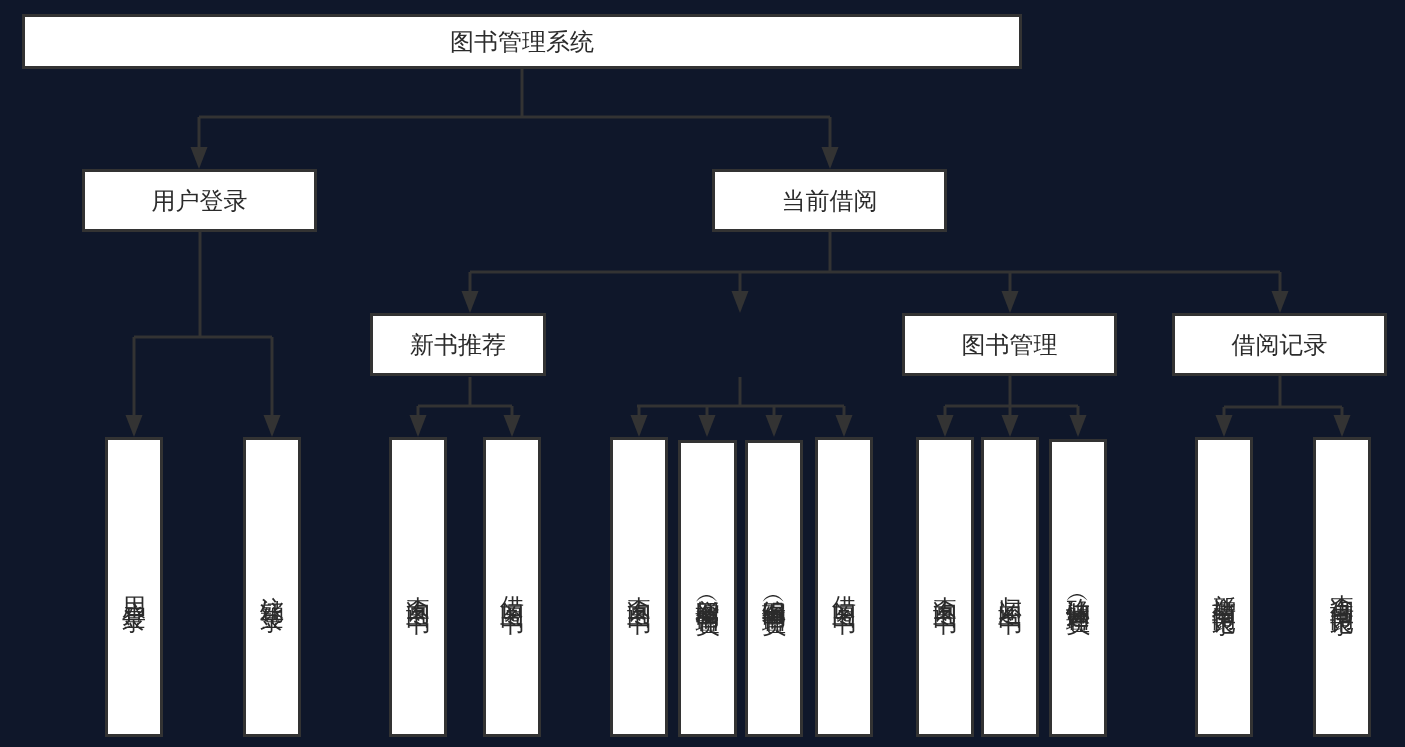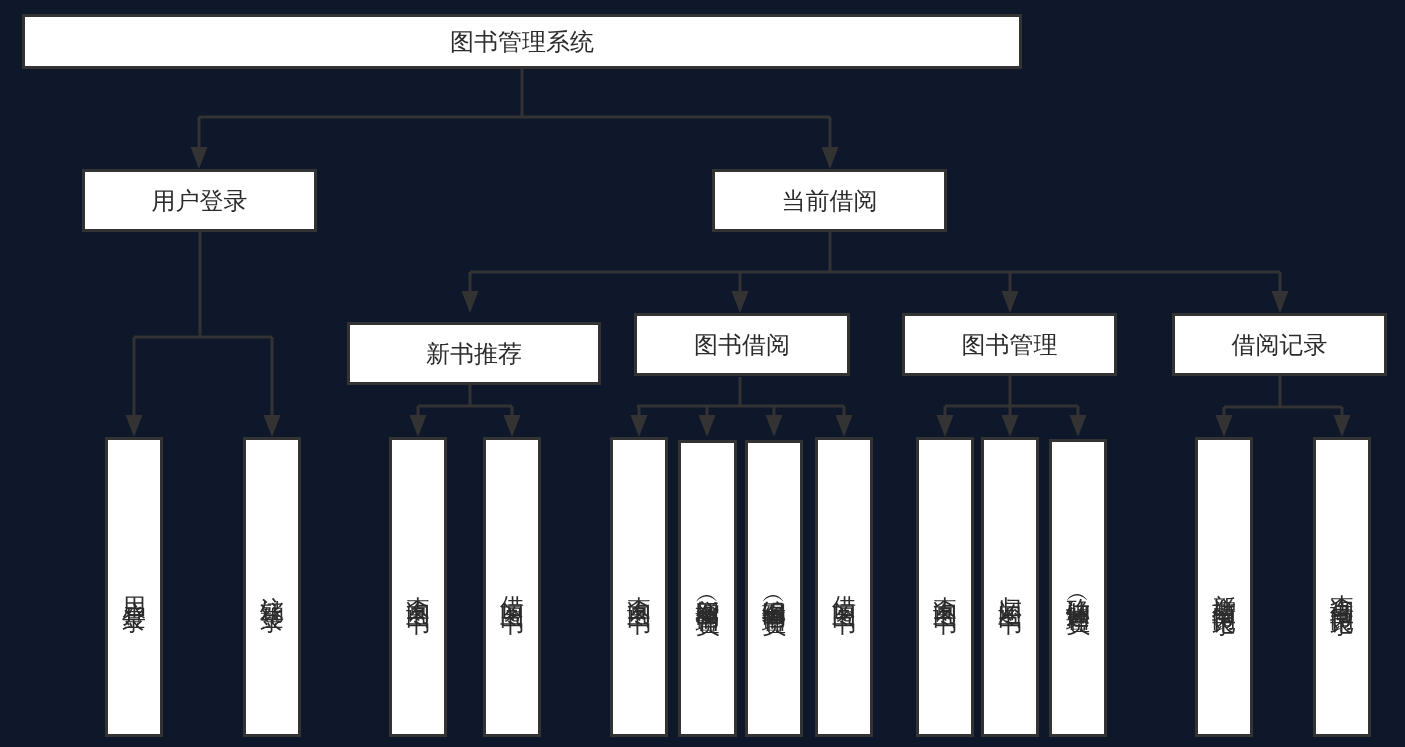--- a/index.html
+++ b/index.html
@@ -73,25 +73,22 @@
     <span class="lbl">图书管理系统</span>
   </div>
 
   <div class="node h" style="left:82px; top:169px; width:235px; height:63px;">
     <span class="lbl">用户登录</span>
   </div>
   <div class="node h" style="left:712px; top:169px; width:235px; height:63px;">
     <span class="lbl">当前借阅</span>
   </div>
 
-  <div class="node h" style="left:347px; top:313px; width:254px; height:63px;margin-top:9px;">
+  <div class="node h" style="left:370px; top:313px; width:176px; height:63px;">
     <span class="lbl">新书推荐</span>
-  </div>
-  <div class="node h" style="left:634px; top:313px; width:216px; height:63px;">
-    <span class="lbl">图书借阅</span>
   </div>
   <div class="node h" style="left:902px; top:313px; width:215px; height:63px;">
     <span class="lbl">图书管理</span>
   </div>
   <div class="node h" style="left:1172px; top:313px; width:215px; height:63px;text-align:center;">
     <span class="lbl">借阅记录</span>
   </div>
 
   <div class="node v" style="left:105px; top:437px; width:58px; height:300px;">
     <span class="lbl">用户登录</span>

